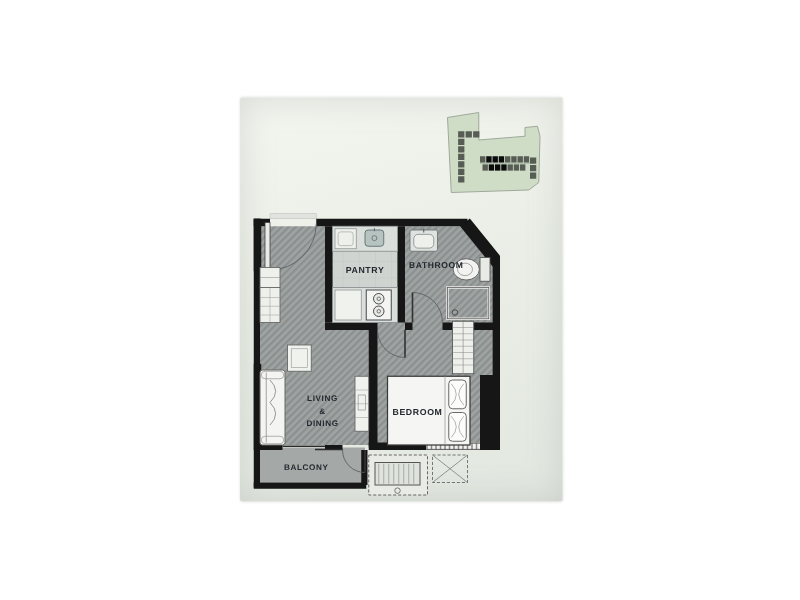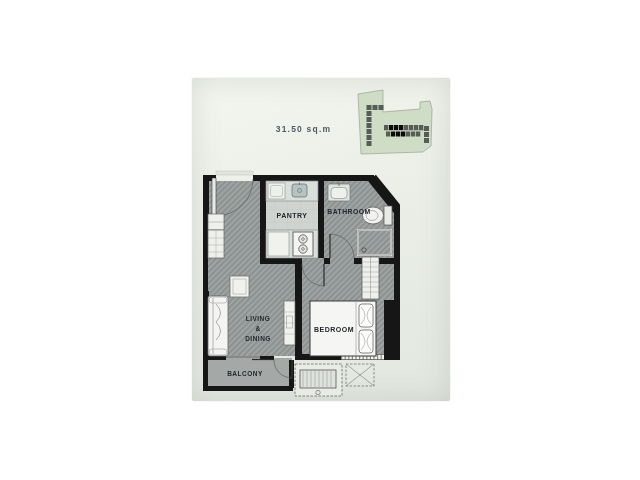--- a/index.html
+++ b/index.html
@@ -35,21 +35,20 @@
   }
   .room-label{letter-spacing:.5px;}
 </style>
 </head>
 <body>
 
 <div class="photo">
   <div class="photo-content">
 
     <div class="title-block">
-      <div class="unit-area">31.50 sq.m</div>
     </div>
 
     <svg class="keyplan" viewBox="0 0 94 82">
       <polygon points="4,10 29,6 29,28 66,25 66,18 76,17 78,25 77,62 69,68 7,70" fill="#cfdcc6" stroke="#9fa99b" stroke-width="0.8"></polygon>
       <line x1="30" y1="46.5" x2="70" y2="46.5" stroke="#8b958a" stroke-width="0.5"></line>
       <g fill="#575c55">
         <rect x="12.5" y="21" width="5" height="5"></rect>
           <rect x="12.5" y="27" width="5" height="5"></rect>
         <rect x="12.5" y="33" width="5" height="5"></rect>
           <rect x="12.5" y="39" width="5" height="5"></rect>

